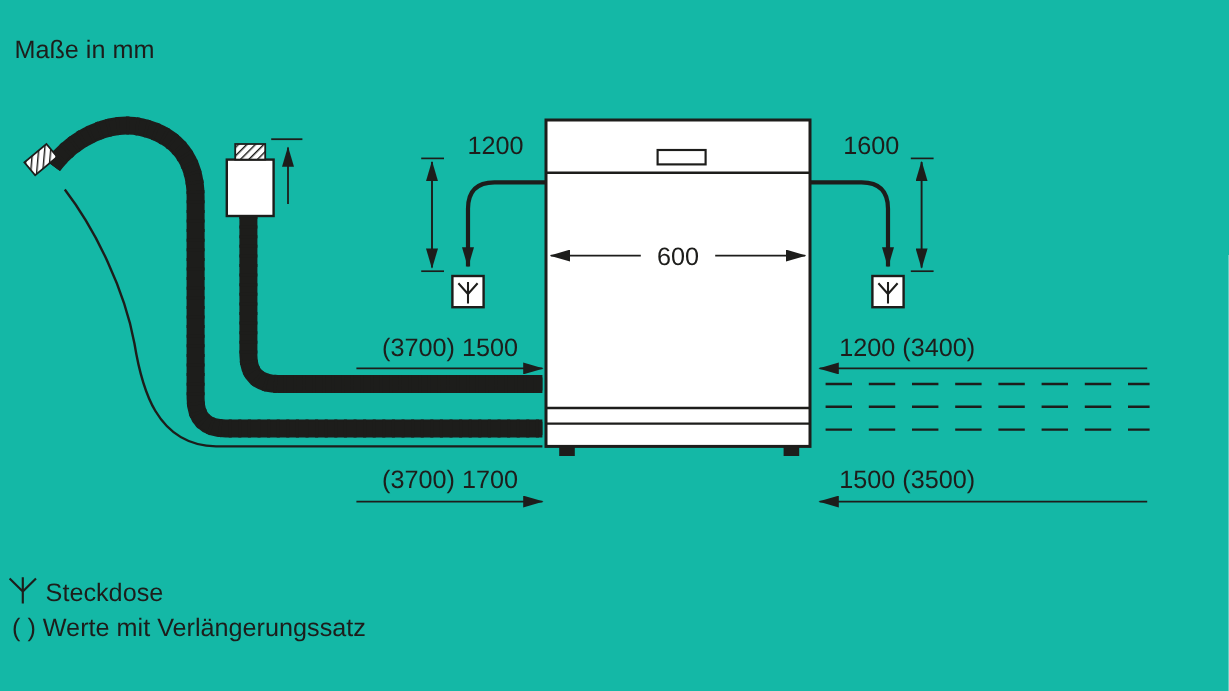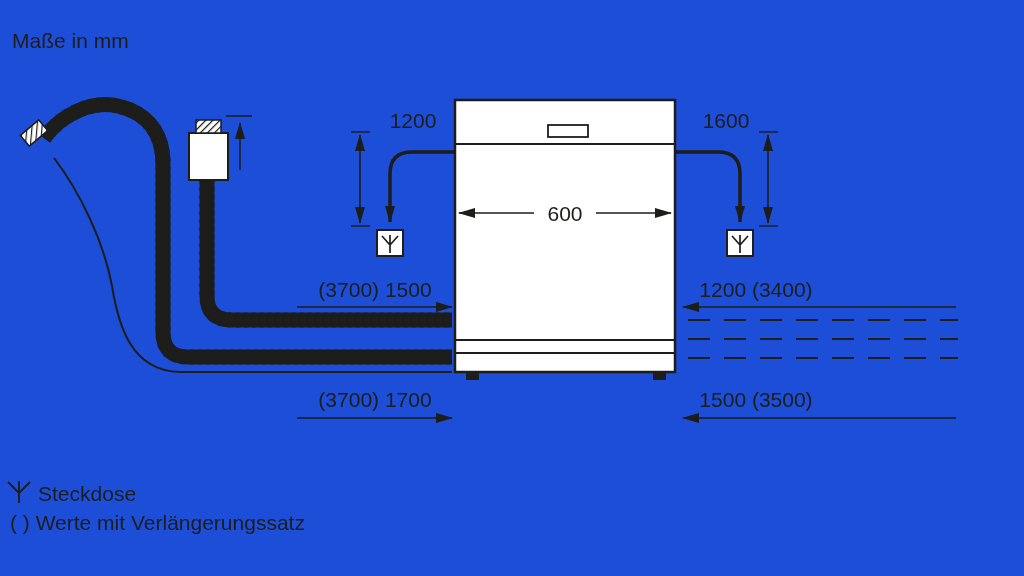--- a/index.html
+++ b/index.html
@@ -1,20 +1,20 @@
 <!DOCTYPE html>
 <html><head>
 <meta charset="utf-8">
 <style>
   html, body { margin: 0; padding: 0; background: #ffffff; }
   .stage {
     position: relative;
     width: 1024px;
     height: 576px;
-    background: #1d4ed8;
+    background: #14b8a6;
     font-family: "Liberation Sans", sans-serif;
     overflow: hidden;
   }
   svg { display: block; }
   text {
     font-family: "Liberation Sans", sans-serif;
     fill: #1d1d1b;
     font-size: 21px;
   }
   .stroke { stroke: #1d1d1b; fill: none; }

